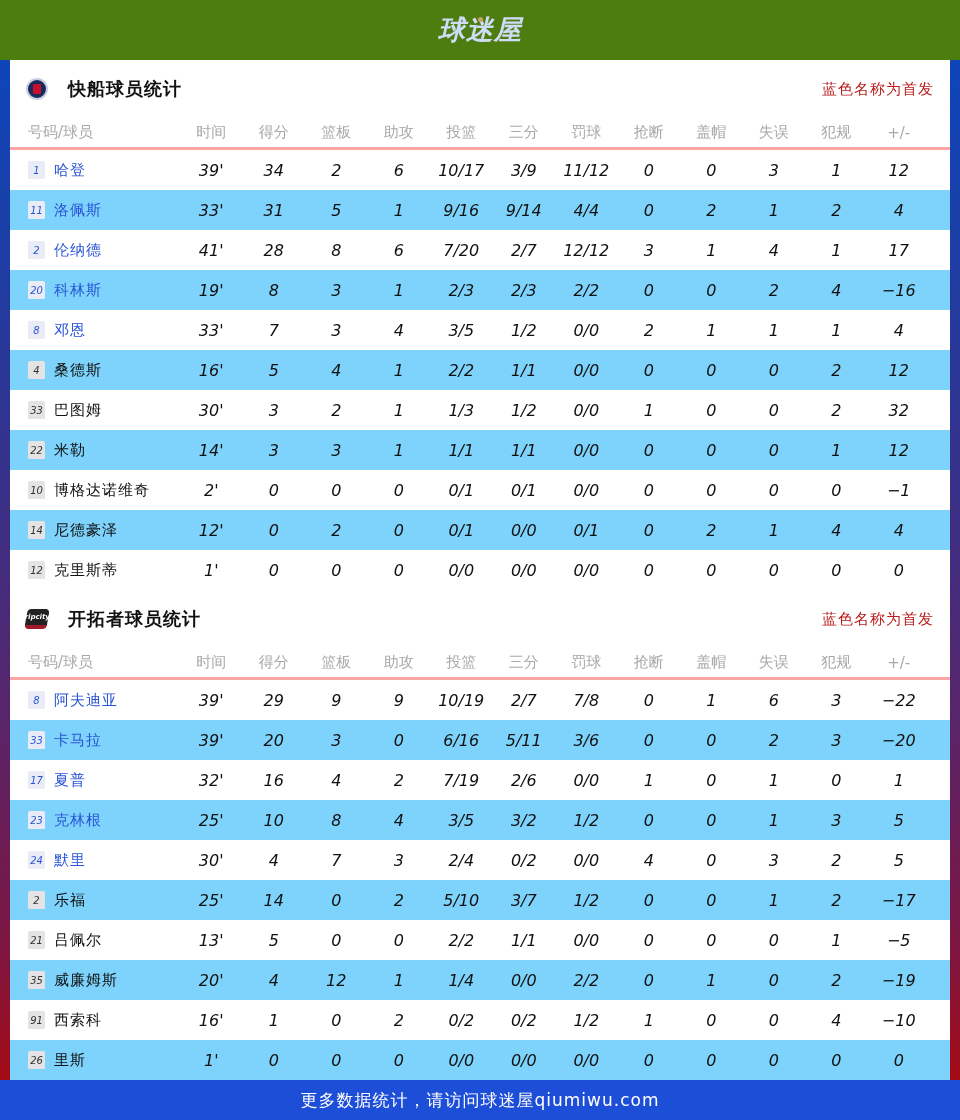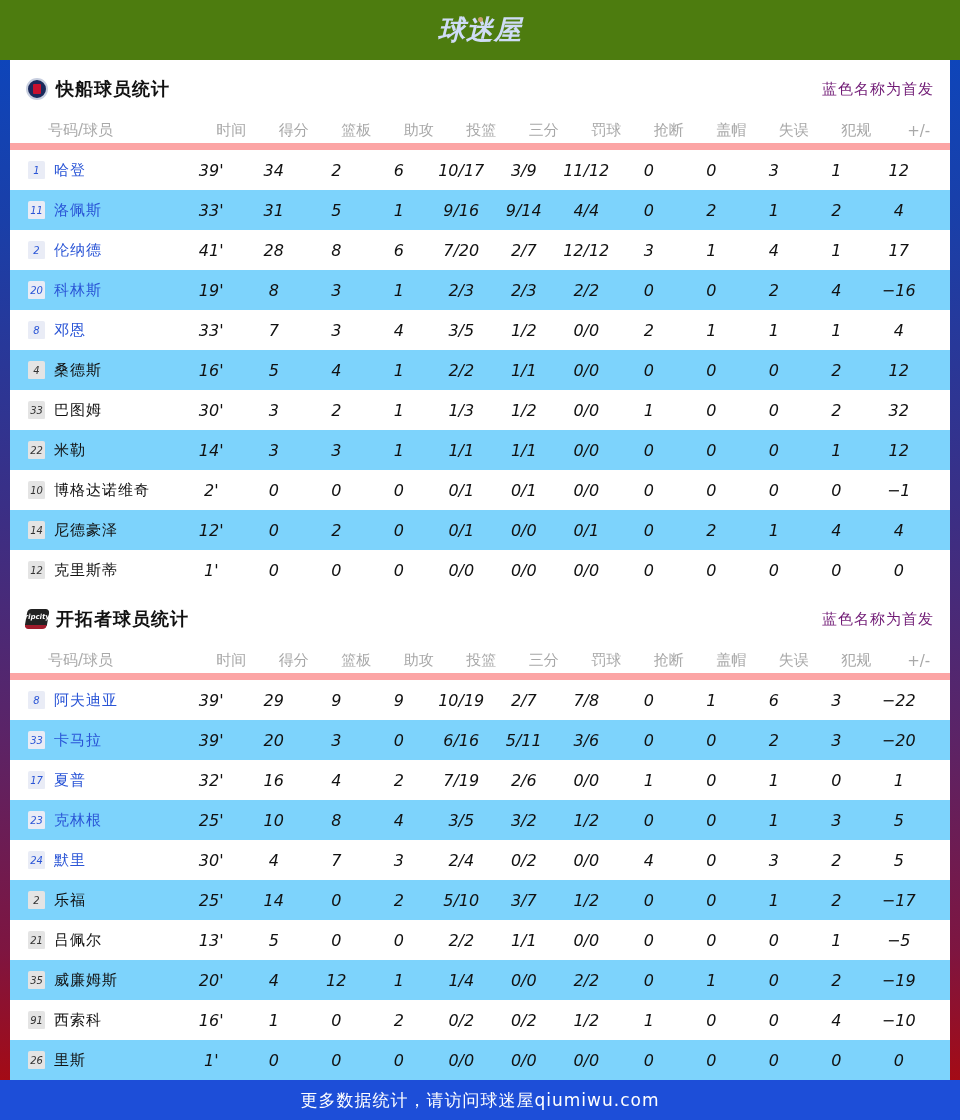--- a/index.html
+++ b/index.html
@@ -22,39 +22,38 @@
     background: #c9a26b; top: 5px; left: 40px;
   }
   .card {
     position: absolute; left: 10px; top: 60px; width: 940px; height: 1020px;
     background: #ffffff;
   }
   .section-head {
     height: 58px; display: flex; align-items: center; justify-content: space-between;
     padding: 0 16px 0 16px;
   }
-  .team-title { display: flex; align-items: center; gap: 8px; text-align: center; }
+  .team-title { display: flex; align-items: center; gap: 20px; text-align: center; }
   .team-logo {
     width: 22px; height: 22px; border-radius: 50%; display: inline-flex;
     align-items: center; justify-content: center;
   }
   .logo-clippers { background: #1b2a5c; border: 2px solid #c8cfe0; }
   .logo-clippers .inner { width: 8px; height: 10px; background: #c8102e; border-radius: 1px; }
   .logo-blazers {
     background: #222; border-radius: 4px; transform: skewX(-10deg);
     width: 22px; height: 20px; color: #fff; font-size: 7px; font-weight: bold;
     display: inline-flex; align-items: center; justify-content: center;
     border-bottom: 4px solid #a01c2c;
   }
   .team-name { font-size: 18px; color: #111; font-weight: bold; letter-spacing: 1px; }
-  .starter-note { font-size: 15px; color: #701a75; letter-spacing: 1px; }
+  .starter-note { font-size: 15px; color: #b91c1c; letter-spacing: 1px; }
   .col-head {
     height: 32px; display: flex; align-items: center; color: #a8a8a8; font-size: 15px;
-    border-bottom: 7px solid #fca5a5;
-    justify-content: flex-end;
+    border-bottom: 3px solid #fca5a5;
   }
   .row { height: 40px; display: flex; align-items: center; font-size: 16px; color: #111; }
   .row.alt { background: #7dd3fc; }
   .c-player { width: 170px; padding-left: 18px; display: flex; align-items: center; }
   .col-head .c-player { color: #a8a8a8; }
   .c { width: 62.5px; text-align: center; font-style: italic; }
   .col-head .c { font-style: normal; }
   .jersey {
     width: 17px; height: 18px; background: #e4e4e4; font-size: 10px; color: #333;
     display: inline-flex; align-items: center; justify-content: center; margin-right: 9px;

